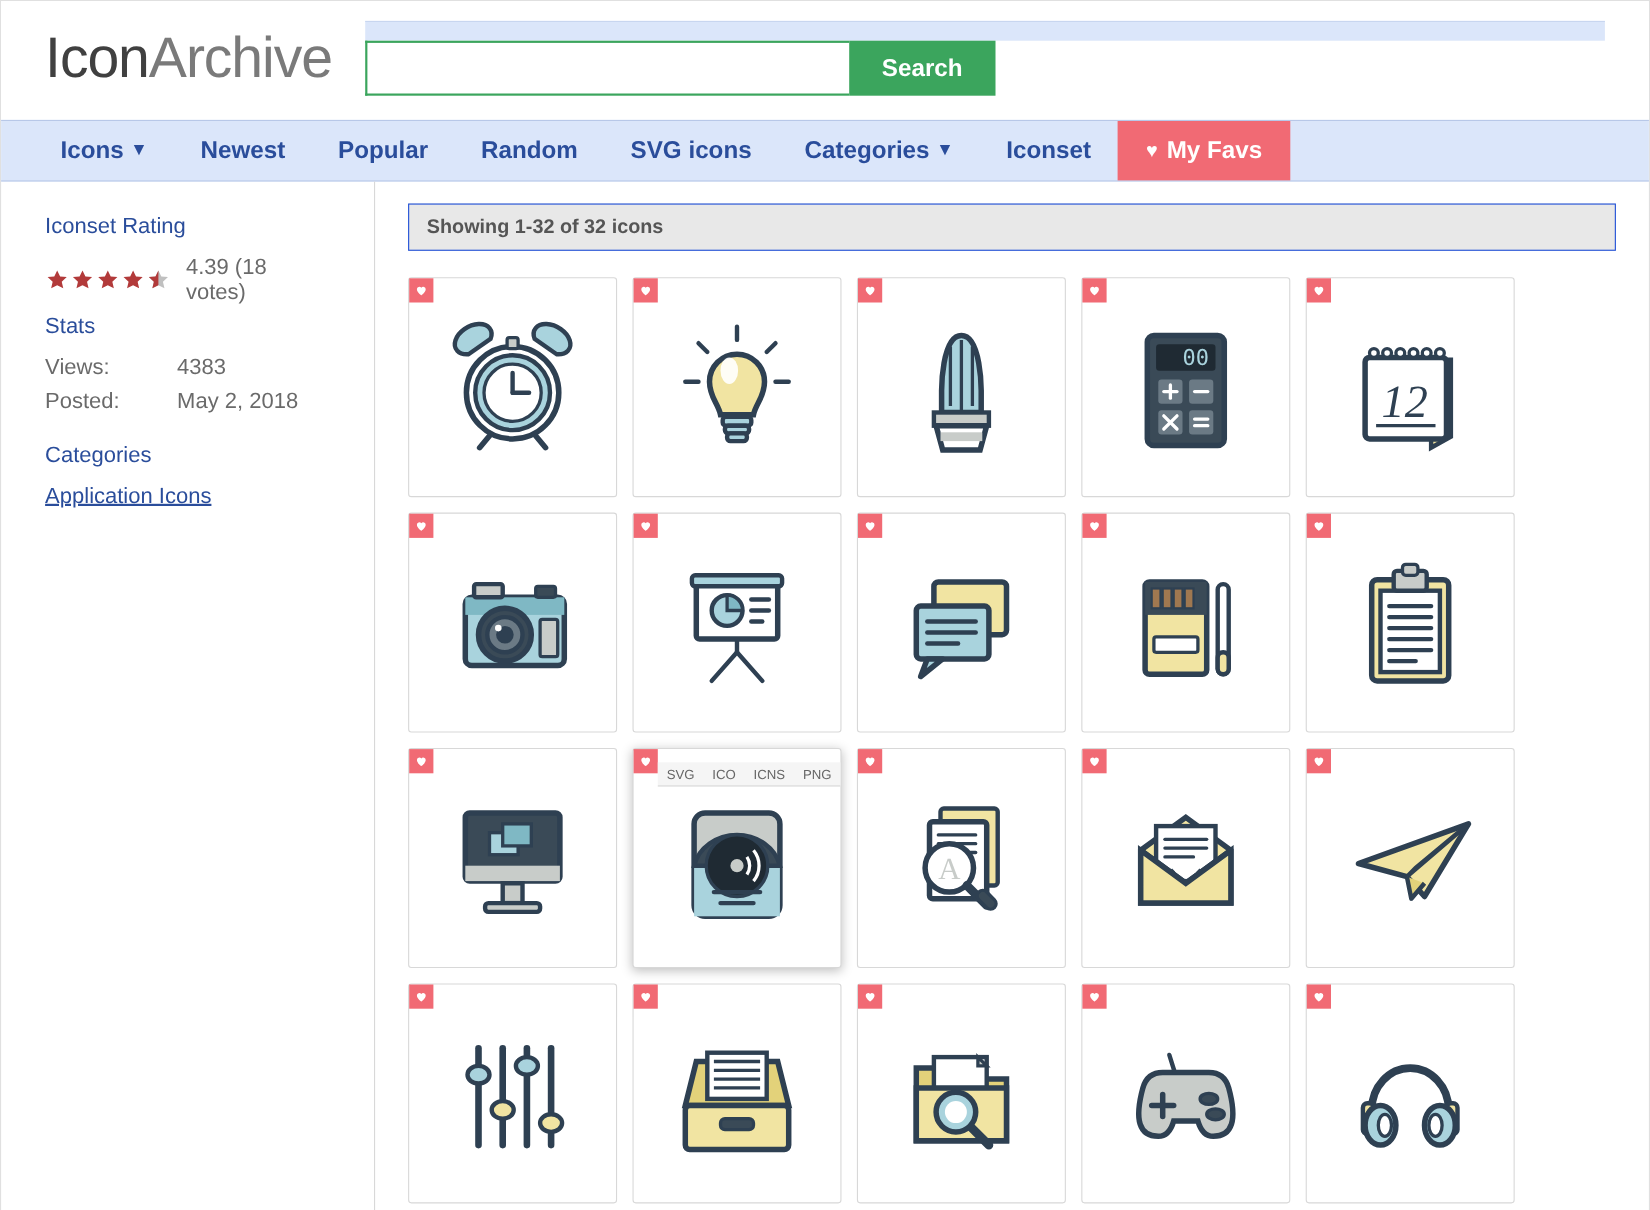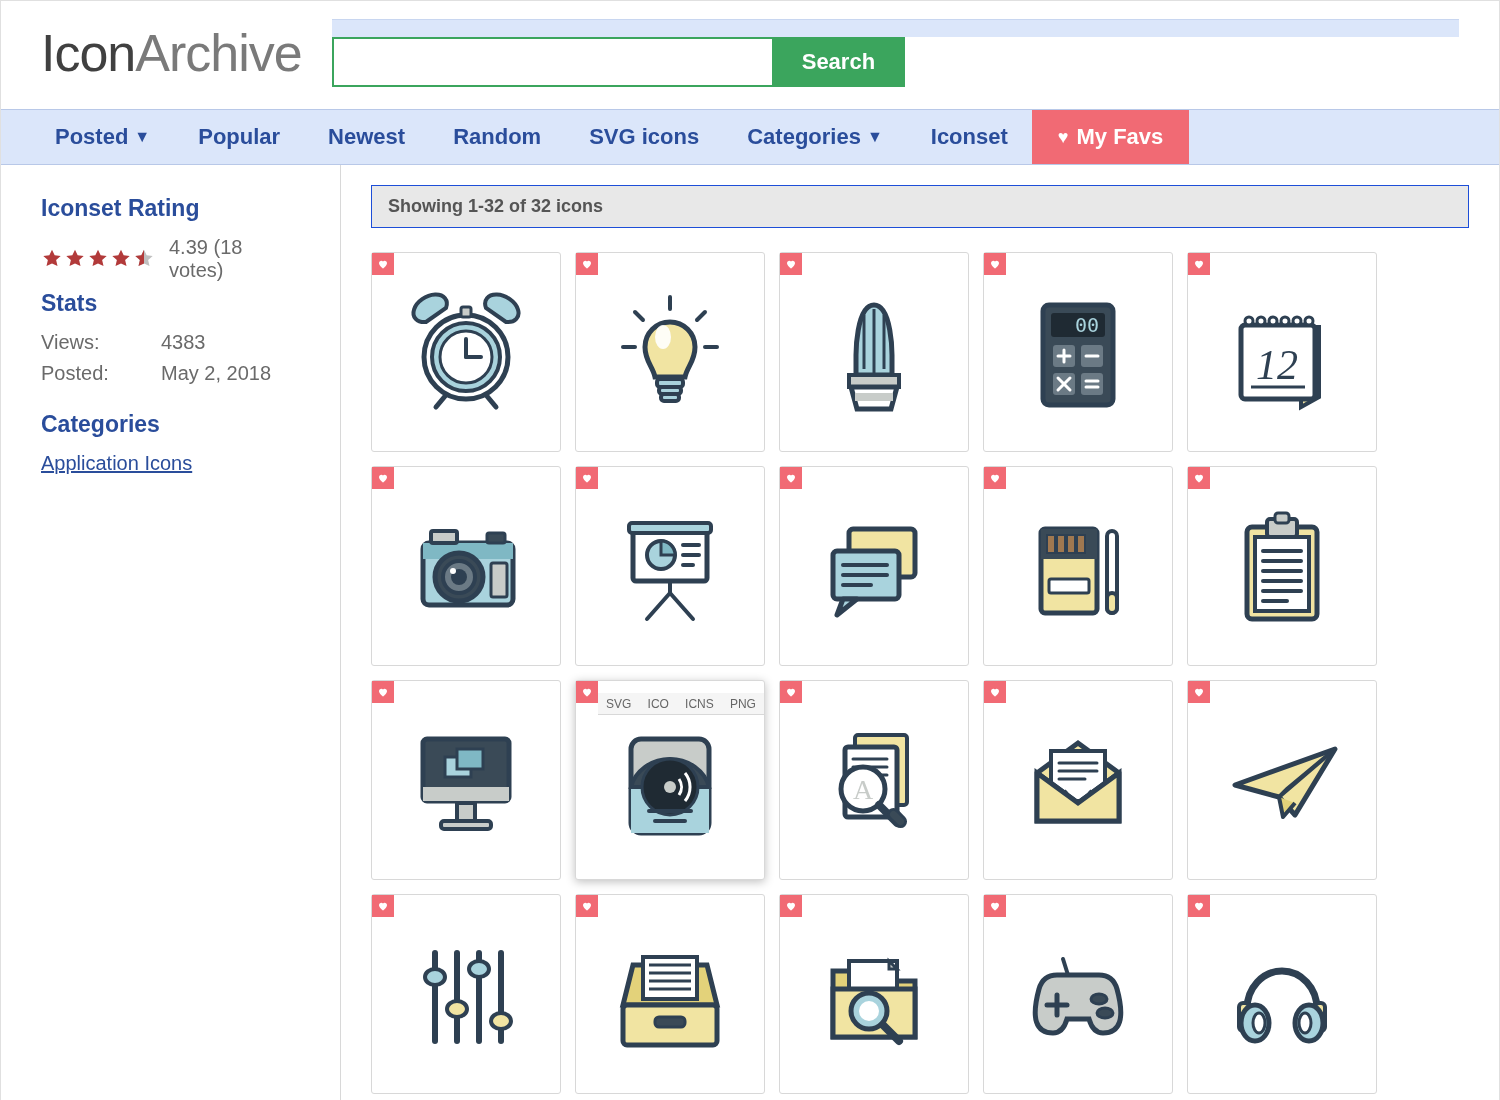--- a/index.html
+++ b/index.html
@@ -21,21 +21,21 @@
   .nav { display:flex; align-items:stretch; background:#dbe6fa; border-top:1px solid #b8c8e8; border-bottom:1px solid #b8c8e8; padding-left:30px; }
   .nav-item { color:#2a4d9b; font-size:22px; font-weight:700; padding:14px 24px; cursor:pointer; display:flex; align-items:center; gap:6px; }
   .nav-item .caret { font-size:16px; }
   .nav-spacer { flex:1; }
   .nav-fav { background:#f16a74; color:#fff; font-size:22px; font-weight:700; padding:14px 26px; cursor:pointer; display:flex; align-items:center; gap:8px; }
   .nav-fav .heart { font-size:18px; }
 
   
   .body { display:flex; }
   .sidebar { width:340px; border-right:1px solid #d8d8d8; padding:30px 40px; }
-  .sidebar h3 { color:#2a4d9b; font-size:23px; font-weight:700; margin-bottom:14px; }
+  .sidebar h3 { color:#2a4d9b; font-size:20px; font-weight:400; margin-bottom:14px; }
   .rating-row { display:flex; align-items:center; gap:14px; margin-bottom:8px; }
   .stars { display:flex; gap:1px; }
   .star svg { width:22px; height:22px; display:block; }
   .rating-text { font-size:20px; color:#6a6a6a; }
   .stat-row { display:flex; font-size:20px; color:#6a6a6a; margin-bottom:8px; }
   .stat-row .k { width:120px; }
   .side-sec { margin-top:26px; }
   .cat-link { color:#2a4d9b; font-size:20px; cursor:pointer;text-decoration:underline; }
 
   
@@ -63,25 +63,25 @@
       <div class="search-wrap">
         <input class="search-input" placeholder="" style="">
         <button class="search-btn">Search</button>
         <div style="flex:1"></div>
       </div>
     </div>
   </div>
 
   <div class="nav">
     <div class="nav-item">
-        <span>Posted</span>
+        <span>Icons</span>
         <span class="caret">▼</span>
       </div>
+    <div class="nav-item">Newest</div>
     <div class="nav-item">Popular</div>
-    <div class="nav-item">Newest</div>
     <div class="nav-item">Random</div>
     <div class="nav-item">SVG icons</div>
     <div class="nav-item">
         <span>Categories</span>
         <span class="caret">▼</span>
       </div>
     <div class="nav-item">Iconset</div>
     <div class="nav-fav">
         <span class="heart">♥</span>
         <span>My Favs</span>

